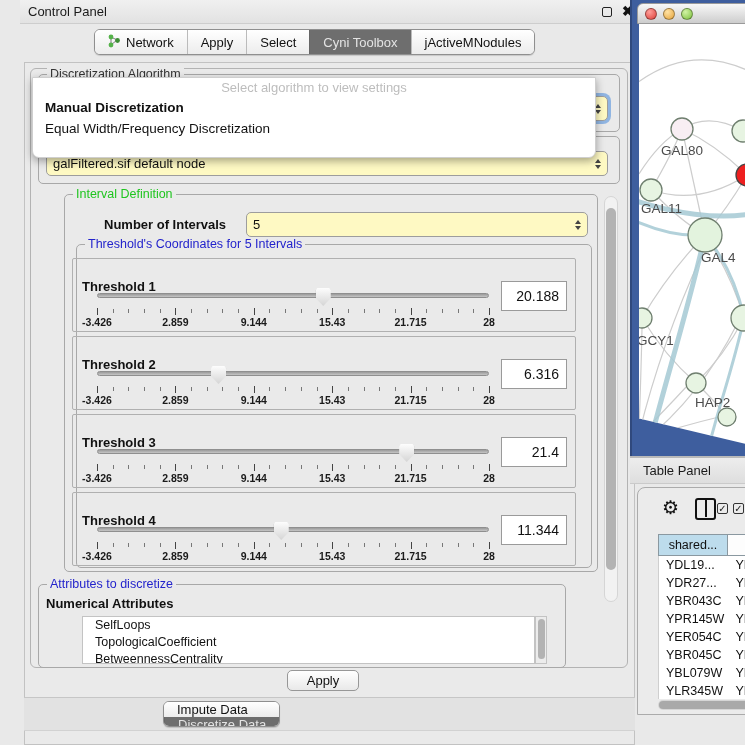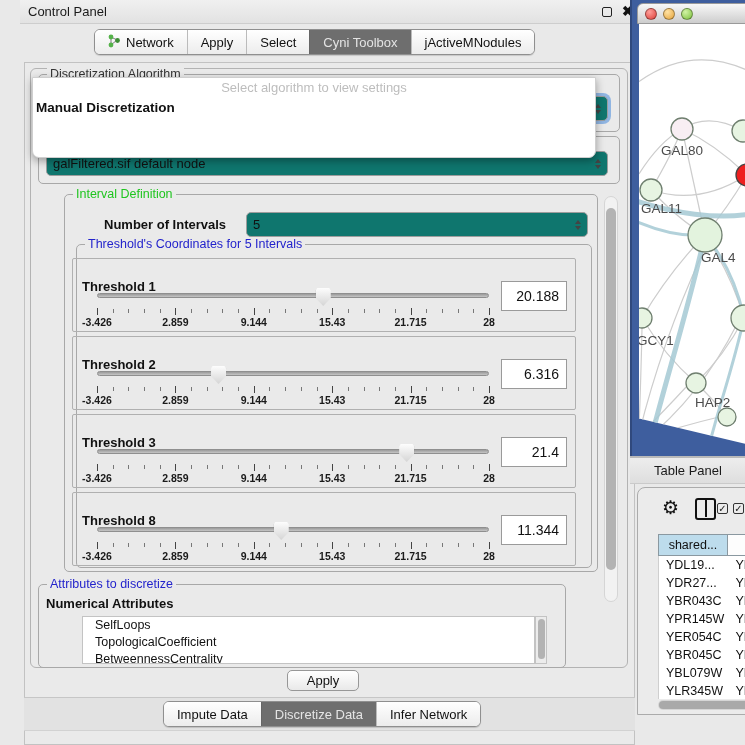--- a/index.html
+++ b/index.html
@@ -16,48 +16,48 @@
   #close-icon{left:592px;top:3px;font-size:14px;font-weight:bold;color:#111;}
 
   
   .segs{display:flex;height:26px;border:1px solid #8f8f8f;border-radius:6px;overflow:hidden;
     background:#fff;box-shadow:0 1px 1px rgba(0,0,0,.15);}
   .seg{display:flex;align-items:center;gap:5px;padding:0 13px;font-size:13px;color:#111;
     background:linear-gradient(#ffffff,#ececec);border-left:1px solid #bbb;white-space:nowrap;}
   .seg:first-child{border-left:none;}
   .seg.selected{background:var(--selseg,#6e6e6e);color:var(--selsegtx,#e4e4e4);border-left-color:#666;}
   #top-tabs{left:74px;top:29px;}
-  #bottom-tabs{left:143px;top:701px;}
+  #bottom-tabs{left:143px;top:701px;flex-direction:column;}
 
   #content-frame{left:4px;top:62px;width:611px;height:683px;border:1px solid #c2c2c2;background:#eaeaea;}
   #outer-group{left:10px;top:68px;width:598px;height:600px;border:1px solid #b3b3b3;border-radius:6px;}
 
   .group{border:1px solid #a8a8a8;border-radius:5px;}
   .legend{position:absolute;top:-8px;left:8px;background:#eaeaea;padding:0 3px;font-size:12.5px;color:#333;white-space:nowrap;}
   .legend.green{color:var(--green-label,#1ecb1e);}
   .legend.blue{color:var(--blue-label,#2222cc);}
 
-  .combo{background:#0f766e;border:1px solid #9d9d9d;border-radius:5px;display:flex;align-items:center;
+  .combo{background:#fef9c3;border:1px solid #9d9d9d;border-radius:5px;display:flex;align-items:center;
     font-size:13px;color:#111;padding:6px 6px;height:25px;}
   .combo .val{flex:1;overflow:hidden;white-space:nowrap;}
   .updown{display:flex;flex-direction:column;gap:2px;margin-left:4px;}
   .tri-up{width:0;height:0;border-left:3.5px solid transparent;border-right:3.5px solid transparent;border-bottom:4.5px solid #444;}
   .tri-down{width:0;height:0;border-left:3.5px solid transparent;border-right:3.5px solid transparent;border-top:4.5px solid #444;}
 
   #disc-group{left:18px;top:74px;width:582px;height:58px;}
   #disc-combo{left:26px;top:96px;width:562px;height:25px;
     box-shadow:0 0 0 3px var(--focus,rgba(110,160,220,.65));}
   #table-data-group{left:18px;top:136px;width:582px;height:48px;}
   #table-data-combo{left:26px;top:151px;width:562px;height:25px;}
 
   
   #algo-popup{left:12px;top:77px;width:564px;height:81px;background:#fff;border:1px solid #cfcfcf;
     border-radius:0 0 7px 7px;box-shadow:0 3px 9px rgba(0,0,0,.35);z-index:20;}
   #algo-popup .hdr{height:19px;line-height:20px;text-align:center;font-size:13px;color:#bdbdbd;}
-  #algo-popup .item{height:21px;line-height:21px;padding-left:3px;font-size:13.5px;color:#111;}
+  #algo-popup .item{height:21px;line-height:21px;padding-left:12px;font-size:13.5px;color:#111;}
   #algo-popup .item.first{font-weight:bold;}
 
   #interval-group{left:44px;top:194px;width:534px;height:378px;}
   #noi-label{left:84px;top:217px;font-size:13px;font-weight:bold;color:#111;}
   #noi-combo{left:226px;top:212px;width:342px;height:25px;}
   #thr-group{left:56px;top:244px;width:516px;height:324px;}
 
   .thr-box{position:absolute;left:62px;width:504px;height:74px;border:1px solid #b0b0b0;border-radius:2px;}
   .thr-label{position:absolute;left:9px;top:20px;font-size:13px;font-weight:bold;color:#111;}
   .slider{position:absolute;left:24px;right:86px;top:26px;height:44px;}
@@ -107,21 +107,21 @@
   #net-canvas{left:629px;top:24px;width:116px;height:422px;background:#fff;
     clip-path:polygon(0 0,100% 0,100% 100%,0 93.5%);}
   #net-canvas svg{position:absolute;left:0;top:0;}
   .edge-gray{fill:none;stroke:var(--edge-gray,#cdcdcd);stroke-width:1.2;}
   .edge-teal{fill:none;stroke:var(--edge-teal,#a4c9d3);opacity:.85;}
   .net-label{font-size:13.5px;fill:#4c4c4c;}
 
   #tp-sep{left:620px;top:456px;width:125px;height:2px;background:#b9b9b9;}
   #tp-titlebar{left:620px;top:458px;width:125px;height:26px;background:linear-gradient(#ededed,#dedede);
     border-bottom:1px solid #cacaca;}
-  #tp-titlebar .t{position:absolute;left:24px;top:5px;font-size:13px;color:#1a1a1a;}
+  #tp-titlebar .t{position:absolute;left:13px;top:5px;font-size:13px;color:#1a1a1a;}
   #tp-frame{left:627px;top:487px;width:118px;height:228px;background:#ebebeb;
     border:1px solid #ababab;border-radius:8px 0 0 0;overflow:hidden;}
   #gear-icon{left:14px;top:8px;font-size:19px;color:#111;}
   #split-icon{left:47px;top:10px;width:21px;height:22px;border:2.5px solid #111;border-radius:3px;}
   #split-icon .mid{position:absolute;left:7.5px;top:0;width:2.5px;height:17px;background:#111;}
   .cbx{position:absolute;top:15px;width:11px;height:11px;border:1.5px solid #333;border-radius:2px;
     font-size:10px;line-height:10px;color:#222;text-align:center;}
   #cbx1{left:79px;} #cbx2{left:95px;}
   #tp-table{left:10px;top:46px;width:140px;}
   #tp-header{display:flex;height:22px;}
@@ -183,20 +183,21 @@
     <span class="val"></span>
     <span class="updown">
         <span class="tri-up"></span>
         <span class="tri-down"></span>
       </span>
   </div>
 
   <div class="abs" id="algo-popup">
     <div class="hdr">Select algorithm to view settings</div>
     <div class="item first">Manual Discretization</div>
+    <div class="item">Equal Width/Frequency Discretization</div>
   </div>
 
   <div class="abs group" id="table-data-group">
     <span class="legend">Table Data</span>
   </div>
   <div class="abs combo" id="table-data-combo">
     <span class="val">galFiltered.sif default node</span>
     <span class="updown">
         <span class="tri-up"></span>
         <span class="tri-down"></span>
@@ -345,21 +346,21 @@
             <span class="tlab" style="left: 20%;">2.859</span>
             <span class="tlab" style="left: 40%;">9.144</span>
             <span class="tlab" style="left: 60%;">15.43</span>
             <span class="tlab" style="left: 80%;">21.715</span>
             <span class="tlab" style="left: 100%;">28</span>
           </div>
         </div>
         <div class="thr-value">21.4</div>
       </div>
       <div class="thr-box" style="top: 492px;">
-        <div class="thr-label">Threshold 8</div>
+        <div class="thr-label">Threshold 4</div>
         <div class="slider">
           <div class="track"></div>
           <div class="thumb" style="left: 46.9993%;"></div>
           <div class="ticks">
             <span class="tick major" style="left: 0%;"></span>
             <span class="tick" style="left: 4%;"></span>
             <span class="tick" style="left: 8%;"></span>
             <span class="tick" style="left: 12%;"></span>
             <span class="tick" style="left: 16%;"></span>
             <span class="tick major" style="left: 20%;"></span>

